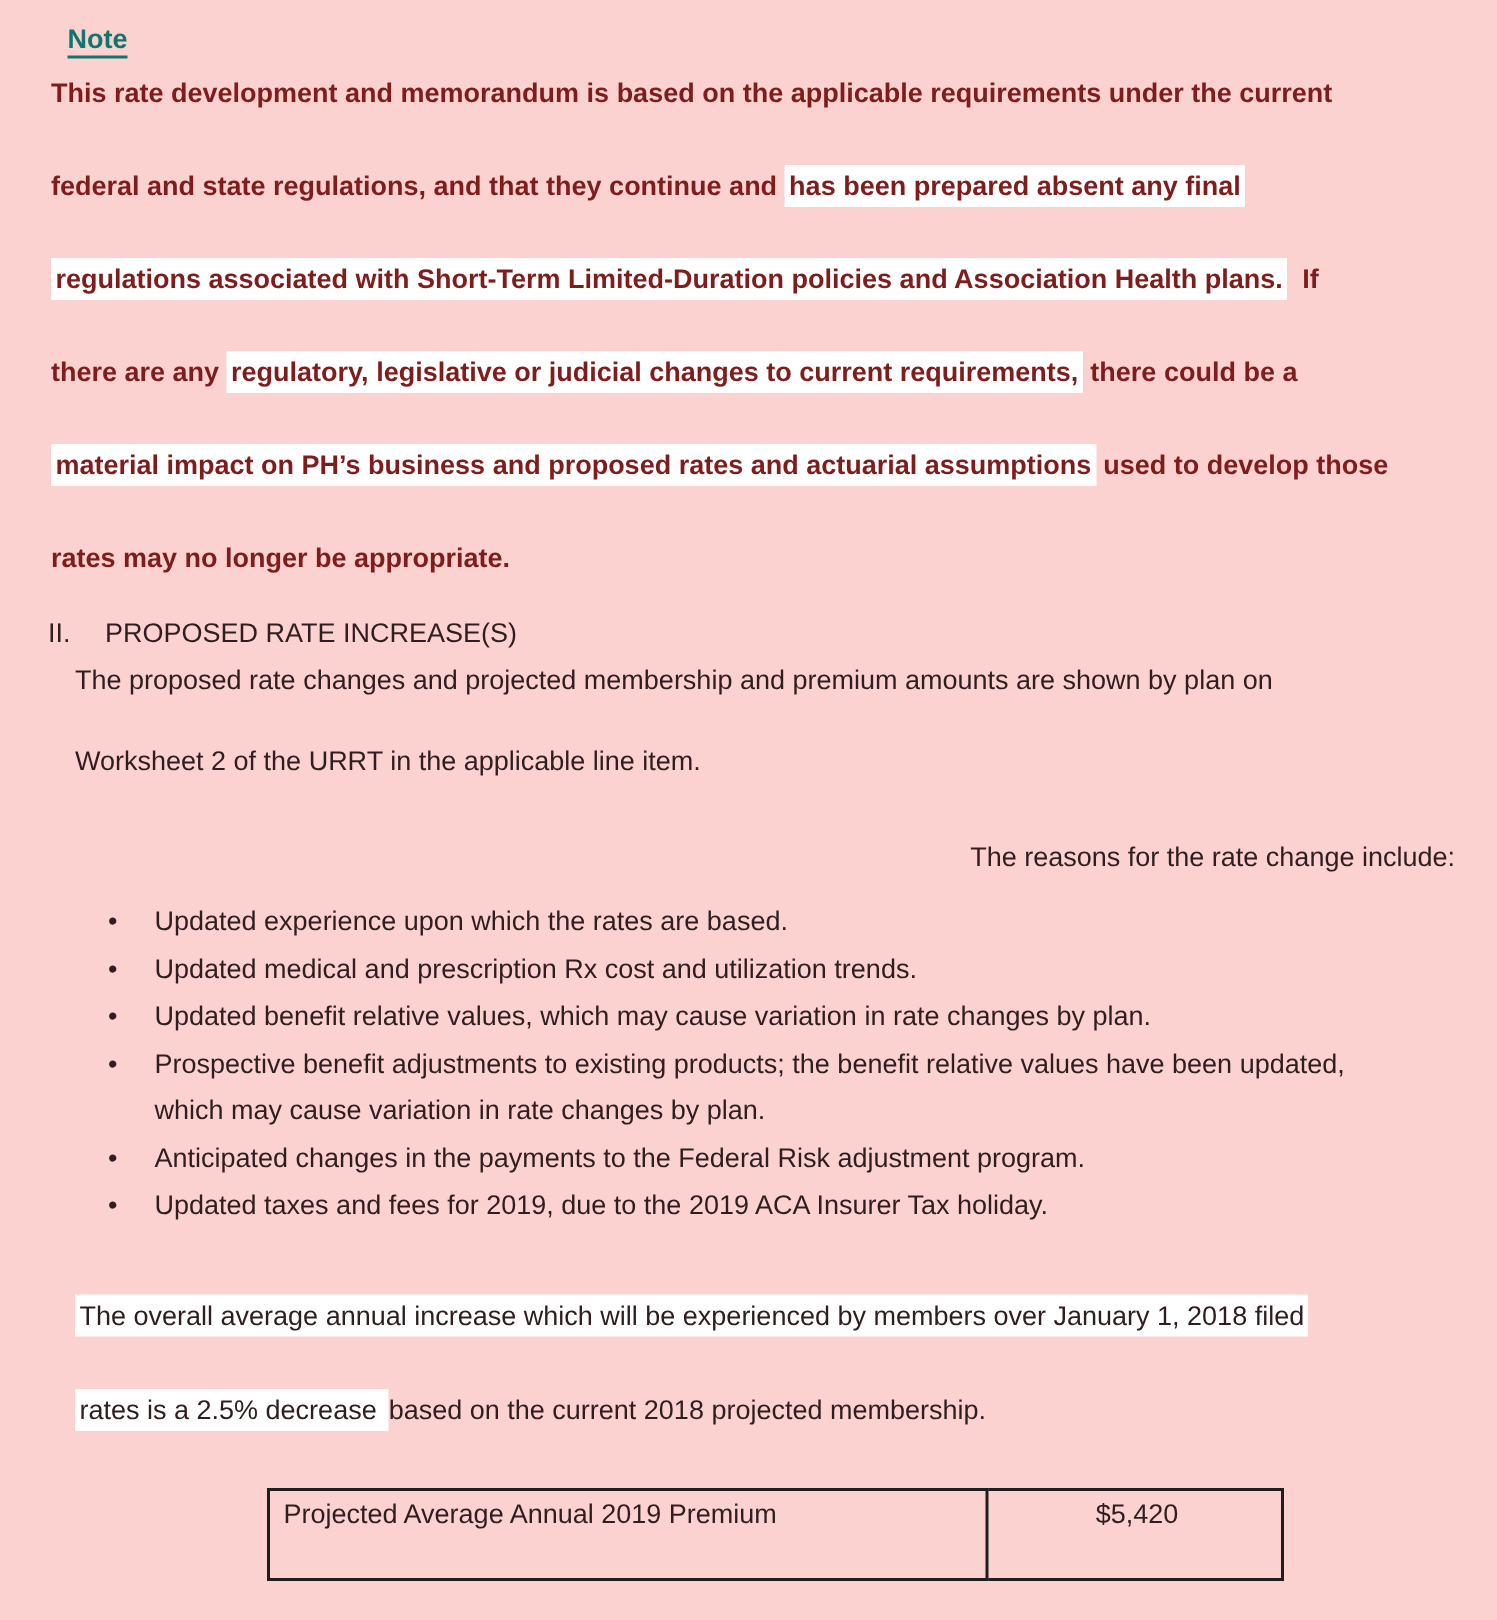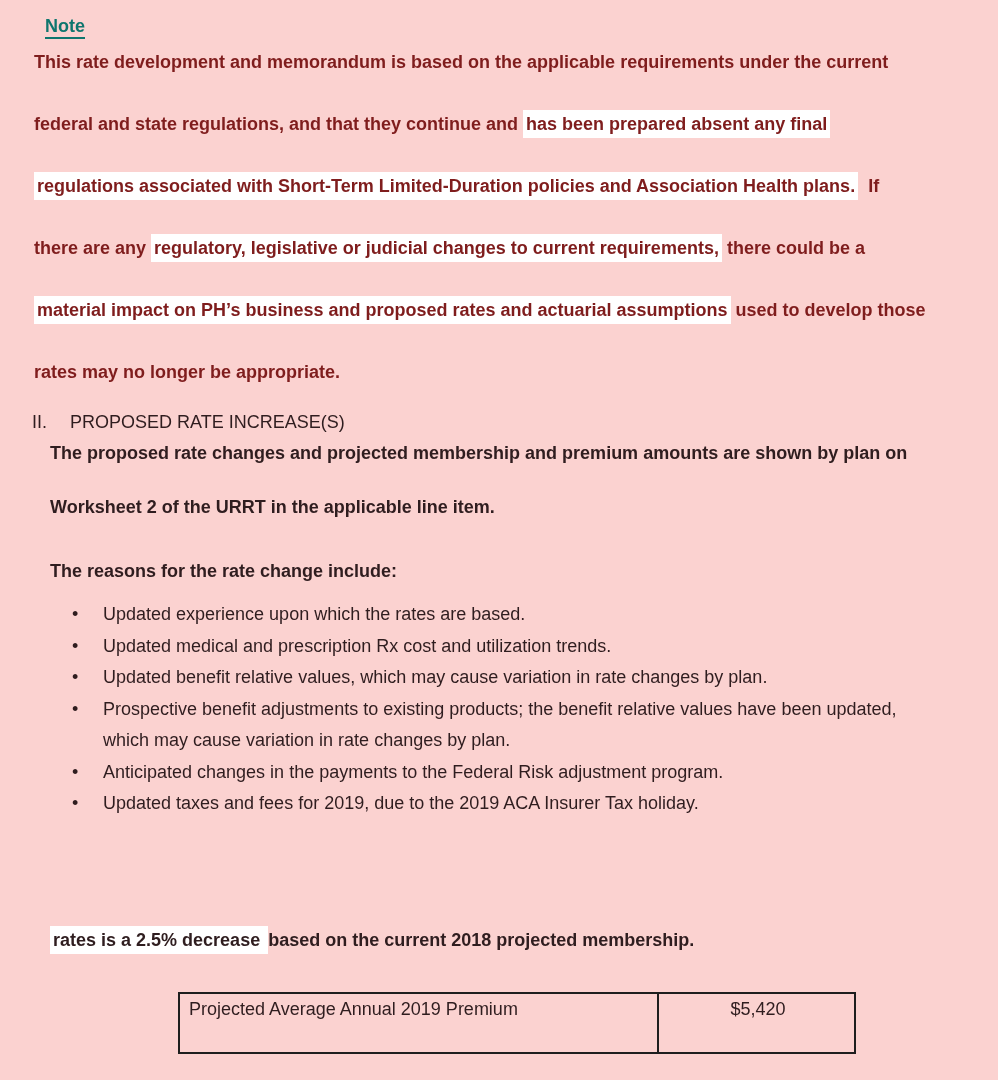--- a/index.html
+++ b/index.html
@@ -4,32 +4,32 @@
 <style>
   html, body { margin: 0; padding: 0; }
   body {
     width: 998px; height: 1080px;
     background: #fbd2d0;
     font-family: "Liberation Sans", sans-serif;
     color: #2f1d1f;
     overflow: hidden;
   }
   .page { padding: 10px 28px 0 30px; font-size: 18px; }
-  p { margin: 0; white-space: pre; font-weight: bold; }
+  p { margin: 0; white-space: pre; }
   .hl { background: #ffffff; padding: 4px 3px; text-align: right; }
 
   .note-heading { margin: 6px 0 0 15px; font-weight: bold; color: #0f766e; }
   .note-heading .u { border-bottom: 2px solid currentColor; padding-bottom: 1px; }
   .note-para { font-weight: bold; color: #7f1d1d; line-height: 31px; margin: 10px 0 0 4px; }
 
   .sec-heading { margin-top: 24px; white-space: pre; }
   .sec-heading .sec-num { display: inline-block; width: 38px; margin-left: 2px; }
 
   .body-ind { margin-left: 20px; line-height: 27px; margin-top: 7px; }
-  .reasons { margin-top: 37px; }
+  .reasons { margin-top: 37px; text-align: right; }
 
   ul.reason-list { list-style: none; margin: 14px 0 0 42px; padding: 0; max-width: 860px; }
   ul.reason-list li {
     position: relative; padding-left: 31px;
     line-height: 31.5px; white-space: pre-wrap;
   }
   ul.reason-list li::before {
     content: "\2022";
     position: absolute; left: 0; top: 0;
     font-size: 18px;
@@ -78,21 +78,21 @@
 
   <ul class="reason-list">
     <li>Updated experience upon which the rates are based.</li>
     <li>Updated medical and prescription Rx cost and utilization trends.</li>
     <li>Updated benefit relative values, which may cause variation in rate changes by plan.</li>
     <li>Prospective benefit adjustments to existing products; the benefit relative values have been updated, which may cause variation in rate changes by plan.</li>
     <li>Anticipated changes in the payments to the Federal Risk adjustment program.</li>
     <li>Updated taxes and fees for 2019, due to the 2019 ACA Insurer Tax holiday.</li>
   </ul>
 
-  <p class="overall"><br>
+  <p class="overall"><span class="hl">The overall average annual increase which will be experienced by members over January 1, 2018 filed</span><br>
 <span class="hl">rates is a 2.5% decrease </span><span>based on the current 2018 projected membership.</span></p>
 
   <table class="premium-table">
     <tbody>
       <tr>
         <td class="lbl"><span>Projected Average Annual 2019 Premium</span><br>
 </td>
         <td class="val">$5,420</td>
       </tr>
 

